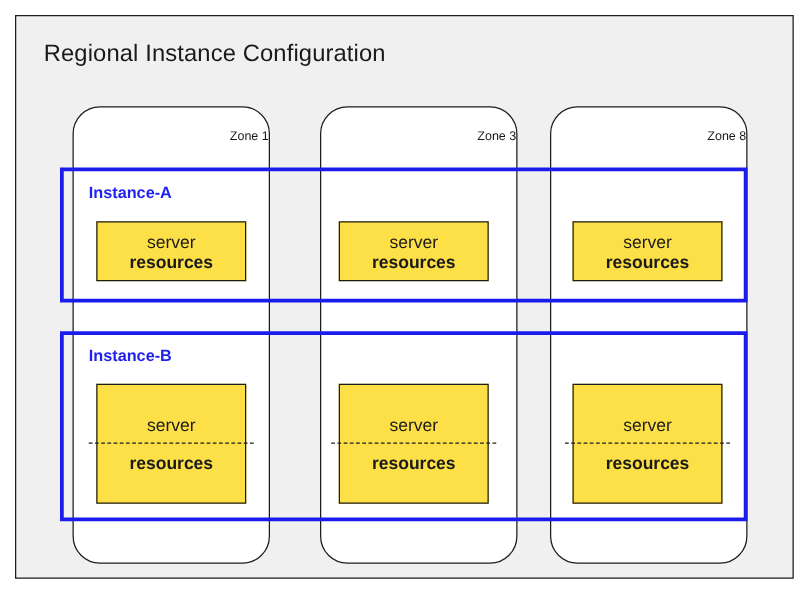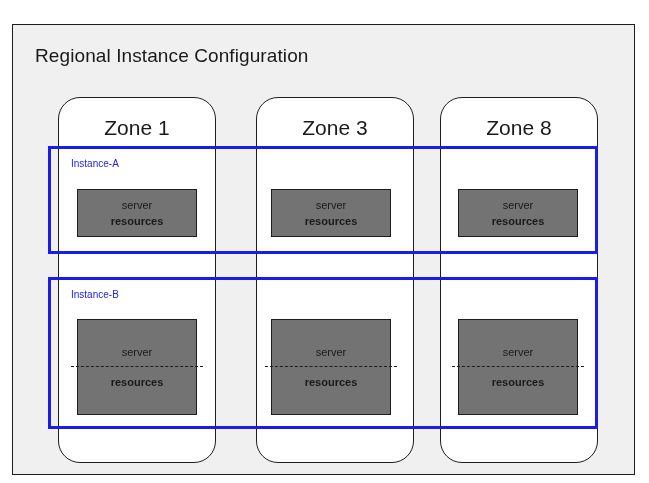--- a/index.html
+++ b/index.html
@@ -13,21 +13,21 @@
   }
 
   #stage {
     position: relative;
     width: 649px; height: 483px;
   }
 
   
   .panel {
     position: absolute;
-    left: 12px; top: 24px;
+    left: 12px; top: 12px;
     width: 623px; height: 451px;
     background: #f0f0f0;
     border: 1.5px solid #1d1d1d;
     box-sizing: border-box;
   }
 
   .panel-title {
     position: absolute;
     left: 22px; top: 20px;
     font-size: 19px;
@@ -47,54 +47,54 @@
     border-radius: 22px;
     box-sizing: border-box;
   }
   .zone.z1 { left: 45px; }
   .zone.z2 { left: 243px; }
   .zone.z3 { left: 427px; }
 
   .zone-label {
     position: absolute;
     left: 0; right: 0; top: 18px;
-    text-align: center;
-    font-size: 21px;
+    text-align: right;
+    font-size: 10px;
     color: #1a1a1a;
   }
 
   
   .band {
     position: absolute;
     left: 35px;
     width: 550px;
     border: 3px solid #1b1bec;
     box-sizing: border-box;
     background: transparent;
   }
   .band.a { top: 121px; height: 108px; }
   .band.b { top: 252px; height: 152px; }
 
   .band-label {
     position: absolute;
     left: 20px; top: 9px;
-    font-size: 10px;
-    font-weight: normal;
+    font-size: 13px;
+    font-weight: bold;
     color: #2222ee;
     white-space: nowrap;
   }
 
   
   .res {
     position: absolute;
-    background: #737373;
+    background: #fde047;
     border: 1.2px solid #1d1d1d;
     box-sizing: border-box;
     color: #1a1a1a;
-    font-size: 11px;
+    font-size: 14px;
     line-height: 16px;
     text-align: center;
   }
   
   .res.a {
     width: 120px; height: 48px;
     display: flex; flex-direction: column;
     align-items: center; justify-content: center;
   }
   .res.a.c1 { left: 64px;  top: 164px; }

